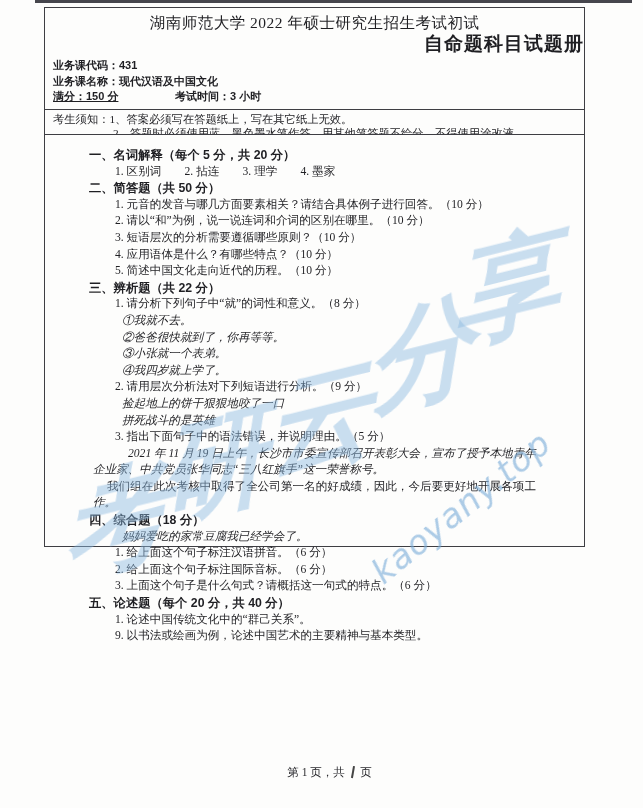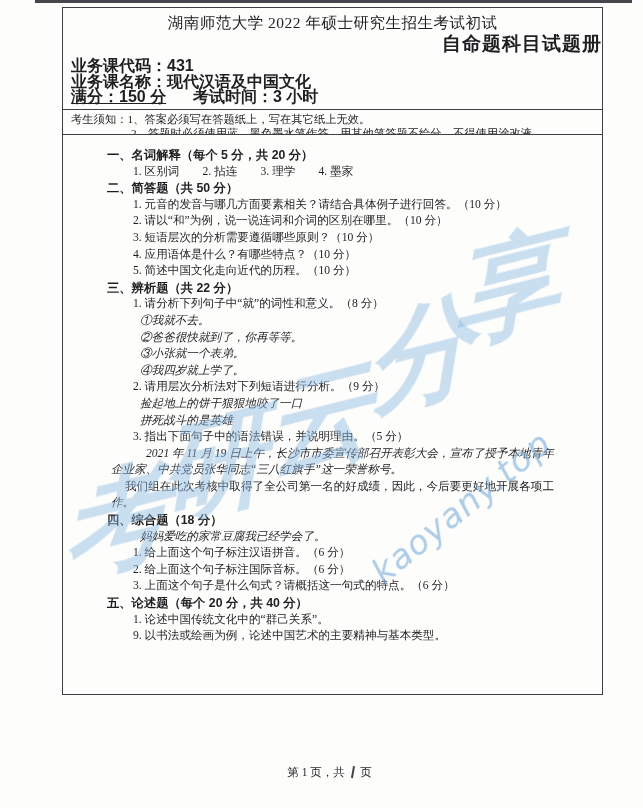--- a/index.html
+++ b/index.html
@@ -3,30 +3,30 @@
 <meta charset="utf-8">
 <style>
   html,body{margin:0;padding:0;}
   body{
     width:643px;height:808px;position:relative;overflow:hidden;
     background:#fdfdfc;color:#1f1f23;
     font-family:"Liberation Serif","DejaVu Serif",serif;
   }
   .scan-top-bar{position:absolute;left:35px;top:0;width:597px;height:3px;background:#46464d;}
   .frame{
-    position:absolute;left:62px;top:7px;width:541px;height:688px;
+    position:absolute;left:44px;top:7px;width:541px;height:540px;
     border:1.5px solid #3e3e43;box-sizing:border-box;background:transparent;
   }
   
   .hdr{height:127px;box-sizing:border-box;border-bottom:1px solid #3e3e43;overflow:hidden;}
   .title1{margin-top:5px;text-align:center;font-size:15.5px;letter-spacing:.5px;line-height:19px;}
   .title2{text-align:right;font-size:19px;font-weight:700;line-height:23px;
           font-family:"Liberation Sans","DejaVu Sans",sans-serif;letter-spacing:1px;}
   .fields{margin:3px 0 0 8px;font-family:"Liberation Sans","DejaVu Sans",sans-serif;
-          font-weight:700;font-size:16px;}
+          font-weight:700;font-size:11px;}
   .field-row{height:15.5px;line-height:15.5px;display:flex;}
   .fw{width:122px;text-decoration:underline;}
   .notice{margin-top:4px;border-top:1px solid #3e3e43;padding:2px 6px 0 8px;font-size:11.3px;}
   .notice-line{height:14.5px;line-height:14.5px;white-space:nowrap;}
   .notice-indent{padding-left:60px;}
   
   .paper-body{padding:12px 0 0 44px;}
   .sec-heading{font-family:"Liberation Sans","DejaVu Sans",sans-serif;font-weight:700;
                font-size:12.3px;line-height:16.6px;white-space:nowrap;}
   .bline{font-size:11.6px;line-height:16.6px;white-space:nowrap;}

